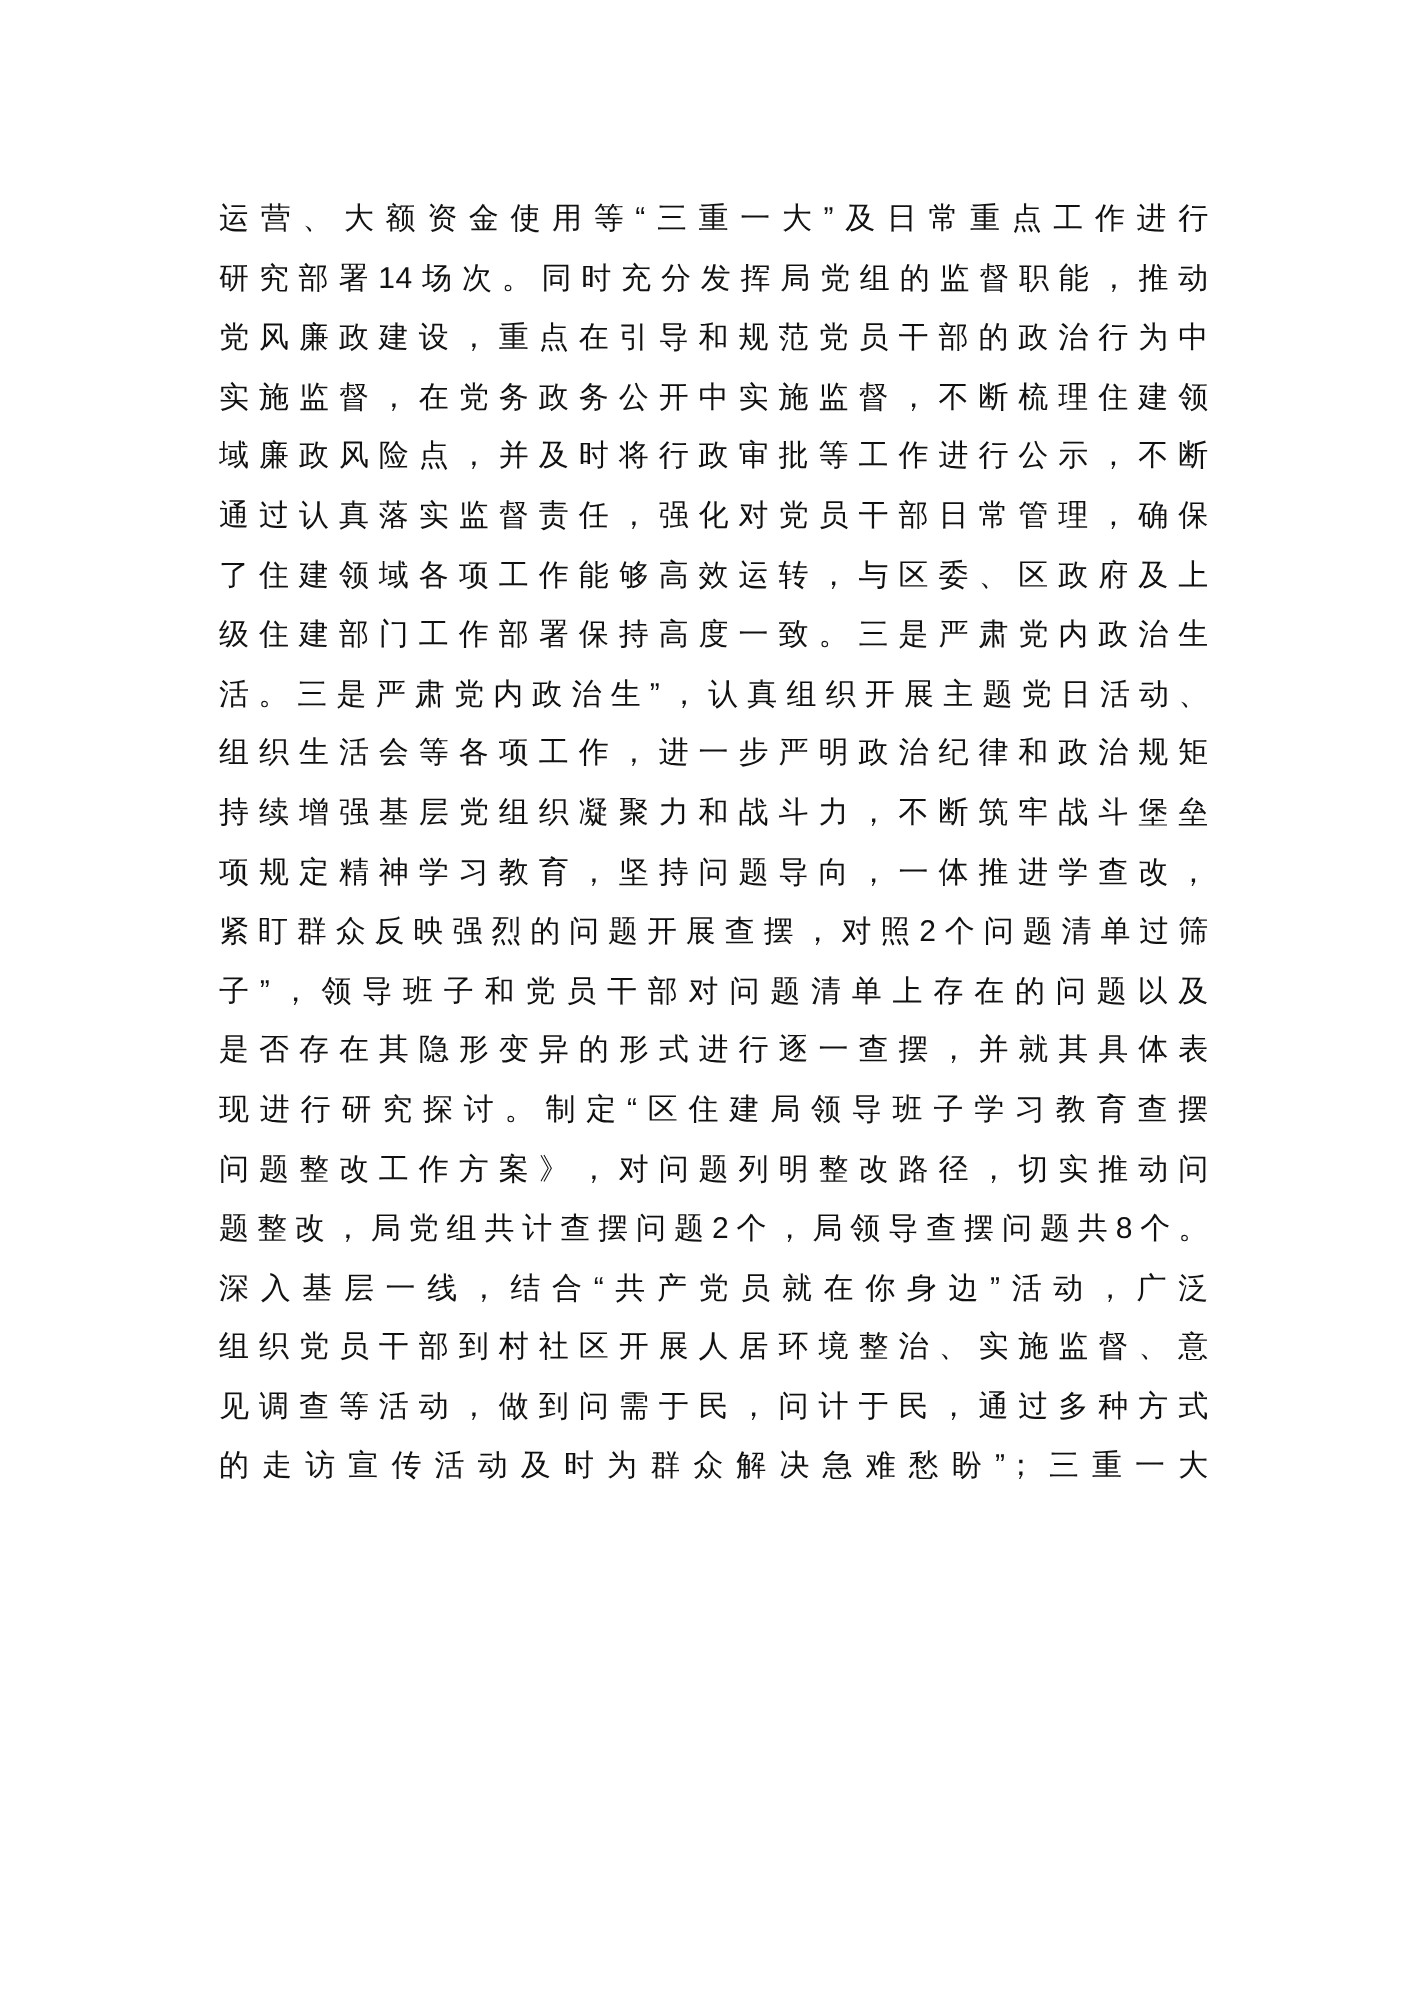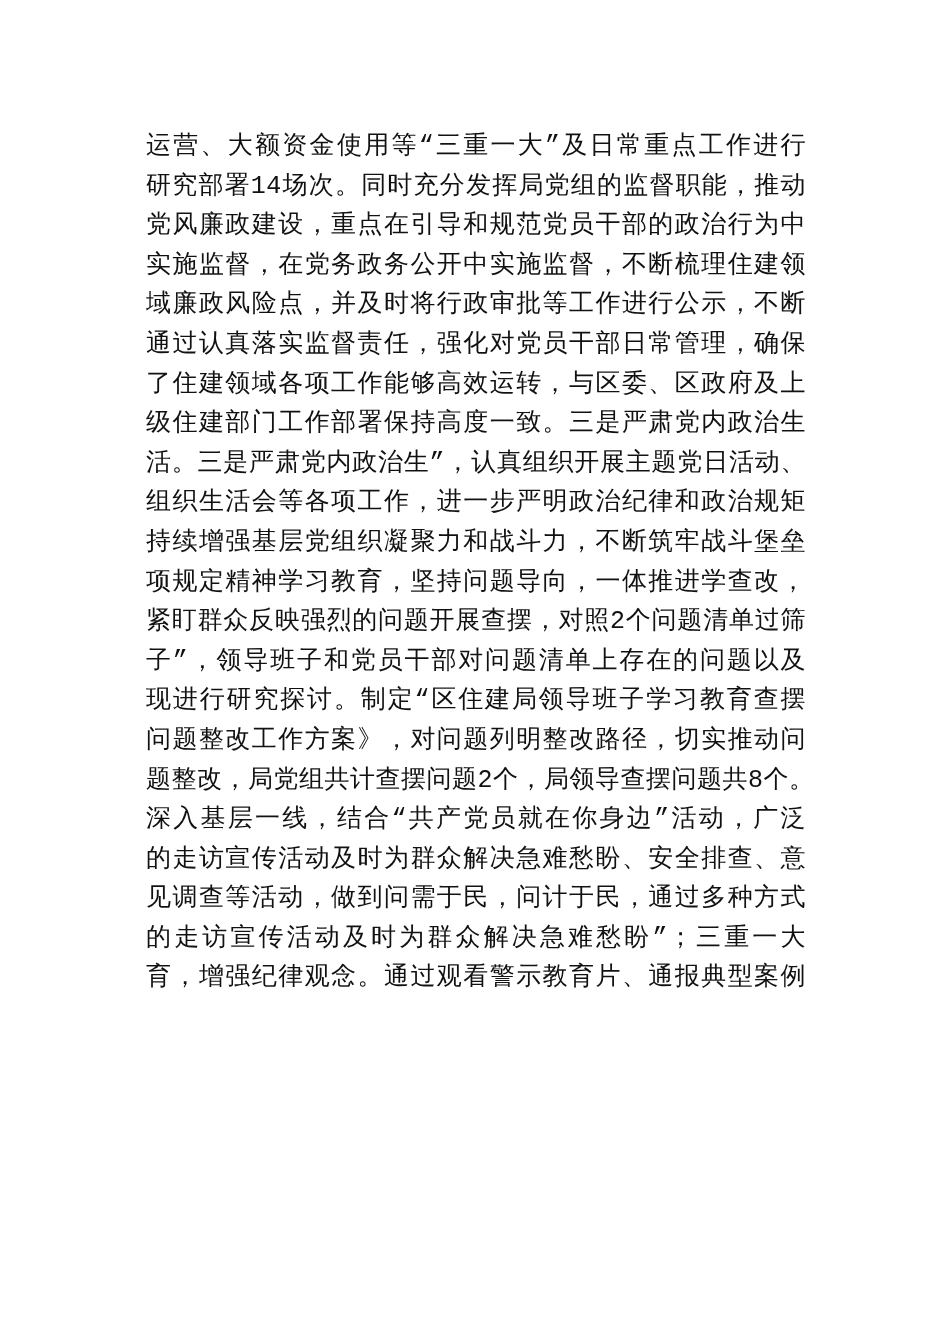--- a/index.html
+++ b/index.html
@@ -27,22 +27,22 @@
       top: 127px;
       width: 660px;
       margin: 0;
       padding: 0;
       list-style: none;
     }
     .line {
       display: block;
       height: 39.6px;
       line-height: 39.6px;
-      font-family: Liberation Mono, monospace;
-      font-size: 25px;
+      font-family: Liberation Sans, sans-serif;
+      font-size: 20px;
       color: #111111;
       white-space: nowrap;
       text-align: justify;
       text-align-last: justify;
       letter-spacing: 0.5px;
     }
     .line.last {
       text-align-last: justify;
     }
   </style>
@@ -58,22 +58,22 @@
     <span class="line">域廉政风险点，并及时将行政审批等工作进行公示，不断</span>
     <span class="line">通过认真落实监督责任，强化对党员干部日常管理，确保</span>
     <span class="line">了住建领域各项工作能够高效运转，与区委、区政府及上</span>
     <span class="line">级住建部门工作部署保持高度一致。三是严肃党内政治生</span>
     <span class="line">活。三是严肃党内政治生”，认真组织开展主题党日活动、</span>
     <span class="line">组织生活会等各项工作，进一步严明政治纪律和政治规矩</span>
     <span class="line">持续增强基层党组织凝聚力和战斗力，不断筑牢战斗堡垒</span>
     <span class="line">项规定精神学习教育，坚持问题导向，一体推进学查改，</span>
     <span class="line">紧盯群众反映强烈的问题开展查摆，对照2个问题清单过筛</span>
     <span class="line">子”，领导班子和党员干部对问题清单上存在的问题以及</span>
+    <span class="line">是否存在其隐形变异的形式进行逐一查摆，并就其具体表</span>
     <span class="line">现进行研究探讨。制定“区住建局领导班子学习教育查摆</span>
     <span class="line">问题整改工作方案》，对问题列明整改路径，切实推动问</span>
     <span class="line">题整改，局党组共计查摆问题2个，局领导查摆问题共8个。</span>
     <span class="line">深入基层一线，结合“共产党员就在你身边”活动，广泛</span>
-    <span class="line">的走访宣传活动及时为群众解决急难愁盼、安全排查、意</span>
+    <span class="line">组织党员干部到村社区开展人居环境整治、实施监督、意</span>
     <span class="line">见调查等活动，做到问需于民，问计于民，通过多种方式</span>
     <span class="line">的走访宣传活动及时为群众解决急难愁盼”；三重一大</span>
-    <span class="line last">育，增强纪律观念。通过观看警示教育片、通报典型案例</span>
   </div>
 </div>
 
 </body></html>

